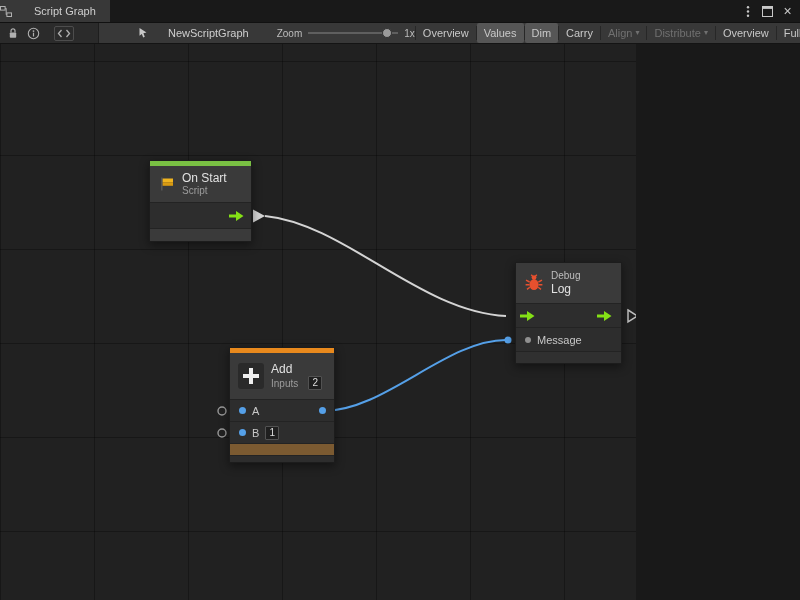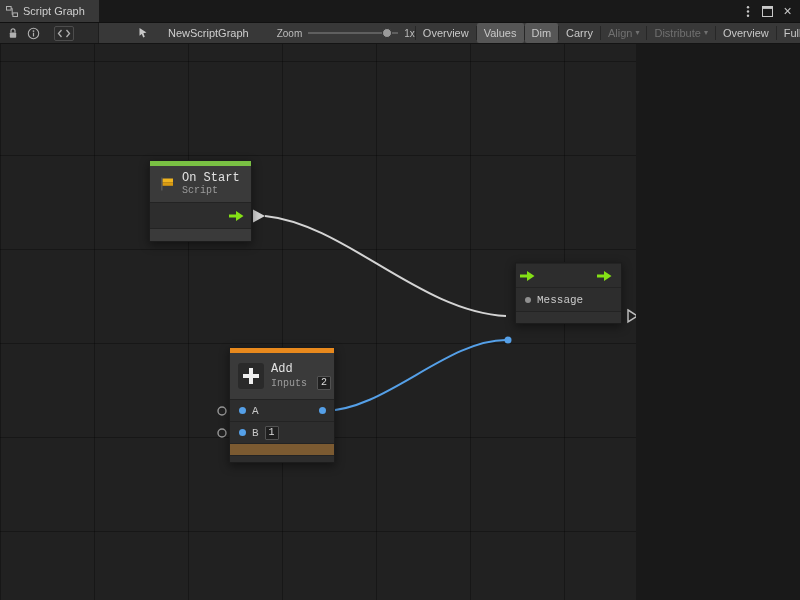--- a/index.html
+++ b/index.html
@@ -2,21 +2,21 @@
 <html><head>
 <meta charset="utf-8">
 <style>
   * { margin:0; padding:0; box-sizing:border-box; }
   html,body { width:800px; height:600px; overflow:hidden; }
   body { font-family:"Liberation Sans","DejaVu Sans",sans-serif; background:#191919; }
   .window { position:relative; width:800px; height:600px; background:#191919; overflow:hidden; }
 
   
   .titlebar { position:absolute; top:0; left:0; right:0; height:22px; background:#191919; display:flex; align-items:stretch; }
-  .tab { display:flex; align-items:center; gap:5px; background:#383838; height:22px; padding:0 14px 0 6px;justify-content:space-between; }
+  .tab { display:flex; align-items:center; gap:22px; background:#383838; height:22px; padding:0 14px 0 0;justify-content:space-between; }
   .tab-title { font-size:11px; color:#cfcfcf; white-space:nowrap; }
   .tb-controls { margin-left:auto; display:flex; align-items:center; gap:3px; padding-right:4px; }
   .ctrl { width:17px; height:17px; display:flex; align-items:center; justify-content:center; color:#c8c8c8; font-size:14px; line-height:1; cursor:pointer; }
 
   
   .toolbar { position:absolute; top:22px; left:0; right:0; height:22px; background:#383838; border-top:1px solid #111; border-bottom:1px solid #141414; display:flex; align-items:center; overflow:hidden; white-space:nowrap; }
   .tb-left { width:99px; height:100%; background:#2b2b2b; display:flex; align-items:center; gap:8px; padding:0 7px; border-right:1px solid #1e1e1e; flex:none; }
   .code-btn { display:flex; align-items:center; justify-content:center; border:1px solid #4d4d4d; border-radius:2px; padding:1px 2px; margin-left:6px; }
   .tb-mid { display:flex; align-items:center; flex:none; }
   .graph-asset { display:flex; align-items:center; gap:20px; margin-left:38px; }
@@ -33,21 +33,21 @@
   .btn.active { background:#565656; border-radius:2px; }
   .btn.disabled { color:#707070; cursor:default; }
   .btn .caret { font-size:8px; }
 
   
   .canvas { position:absolute; top:44px; left:0; width:636px; height:556px; overflow:hidden; background-color:#212121;
     background-image:
       linear-gradient(to right, rgba(0,0,0,0.30) 1px, transparent 1px),
       linear-gradient(to bottom, rgba(0,0,0,0.30) 1px, transparent 1px);
     background-size:94px 94px, 94px 94px;
-    background-position:0 0, 0 17px;font-family:Liberation Mono, monospace; }
+    background-position:0 0, 0 17px; }
   .wires { position:absolute; top:0; left:0; width:800px; height:556px; }
 
   
   .node { position:absolute; background:#2d2d2d; border:1px solid #1c1c1c; box-shadow:0 3px 9px rgba(0,0,0,0.45); }
   .colorbar { height:5px; }
   .nheader { background:#3a3a3a; display:flex; align-items:center; gap:7px; padding:0 8px; }
   .ntitle { font-size:12px; color:#e2e2e2; line-height:1.2; }
   .nsub { font-size:10px; color:#9c9c9c; line-height:1.25; }
   .ncat { font-size:10px; color:#bdbdbd; line-height:1.25; }
   .prow { display:flex; align-items:center; gap:6px; background:#2d2d2d; border-top:1px solid #232323; }
@@ -227,20 +227,33 @@
         <span class="icon">
           <svg width="15" height="12" viewBox="0 0 15 12">
               <path d="M0 4.6 H7 V1 L14.5 6 L7 11 V7.4 H0 Z" fill="#84e016"></path>
             </svg>
         </span>
       </div>
       <div class="nfooter"></div>
     </div>
 
     <div class="node node-log">
+      <div class="nheader">
+        <span class="icon">
+          <svg width="20" height="18" viewBox="0 0 20 18">
+            <path d="M5.6 8 L2 6.2 M5.4 10.8 L1.6 10.8 M5.8 13.2 L3 15.4 M14.4 8 L18 6.2 M14.6 10.8 L18.4 10.8 M14.2 13.2 L17 15.4 M8.6 2.2 L7.2 0.8 M11.4 2.2 L12.8 0.8" stroke="#e8502e" stroke-width="1.4" fill="none"></path>
+            <circle cx="10" cy="3.6" r="2.4" fill="#e8502e"></circle>
+            <ellipse cx="10" cy="10.6" rx="4.6" ry="5.4" fill="#e8502e"></ellipse>
+          </svg>
+        </span>
+        <div class="hcol">
+          <span class="ncat">Debug</span>
+          <span class="ntitle">Log</span>
+        </div>
+      </div>
       <div class="prow">
         <span class="icon">
           <svg width="15" height="12" viewBox="0 0 15 12">
               <path d="M0 4.6 H7 V1 L14.5 6 L7 11 V7.4 H0 Z" fill="#84e016"></path>
             </svg>
         </span>
         <span class="spacer"></span>
         <span class="icon">
           <svg width="15" height="12" viewBox="0 0 15 12">
               <path d="M0 4.6 H7 V1 L14.5 6 L7 11 V7.4 H0 Z" fill="#84e016"></path>

